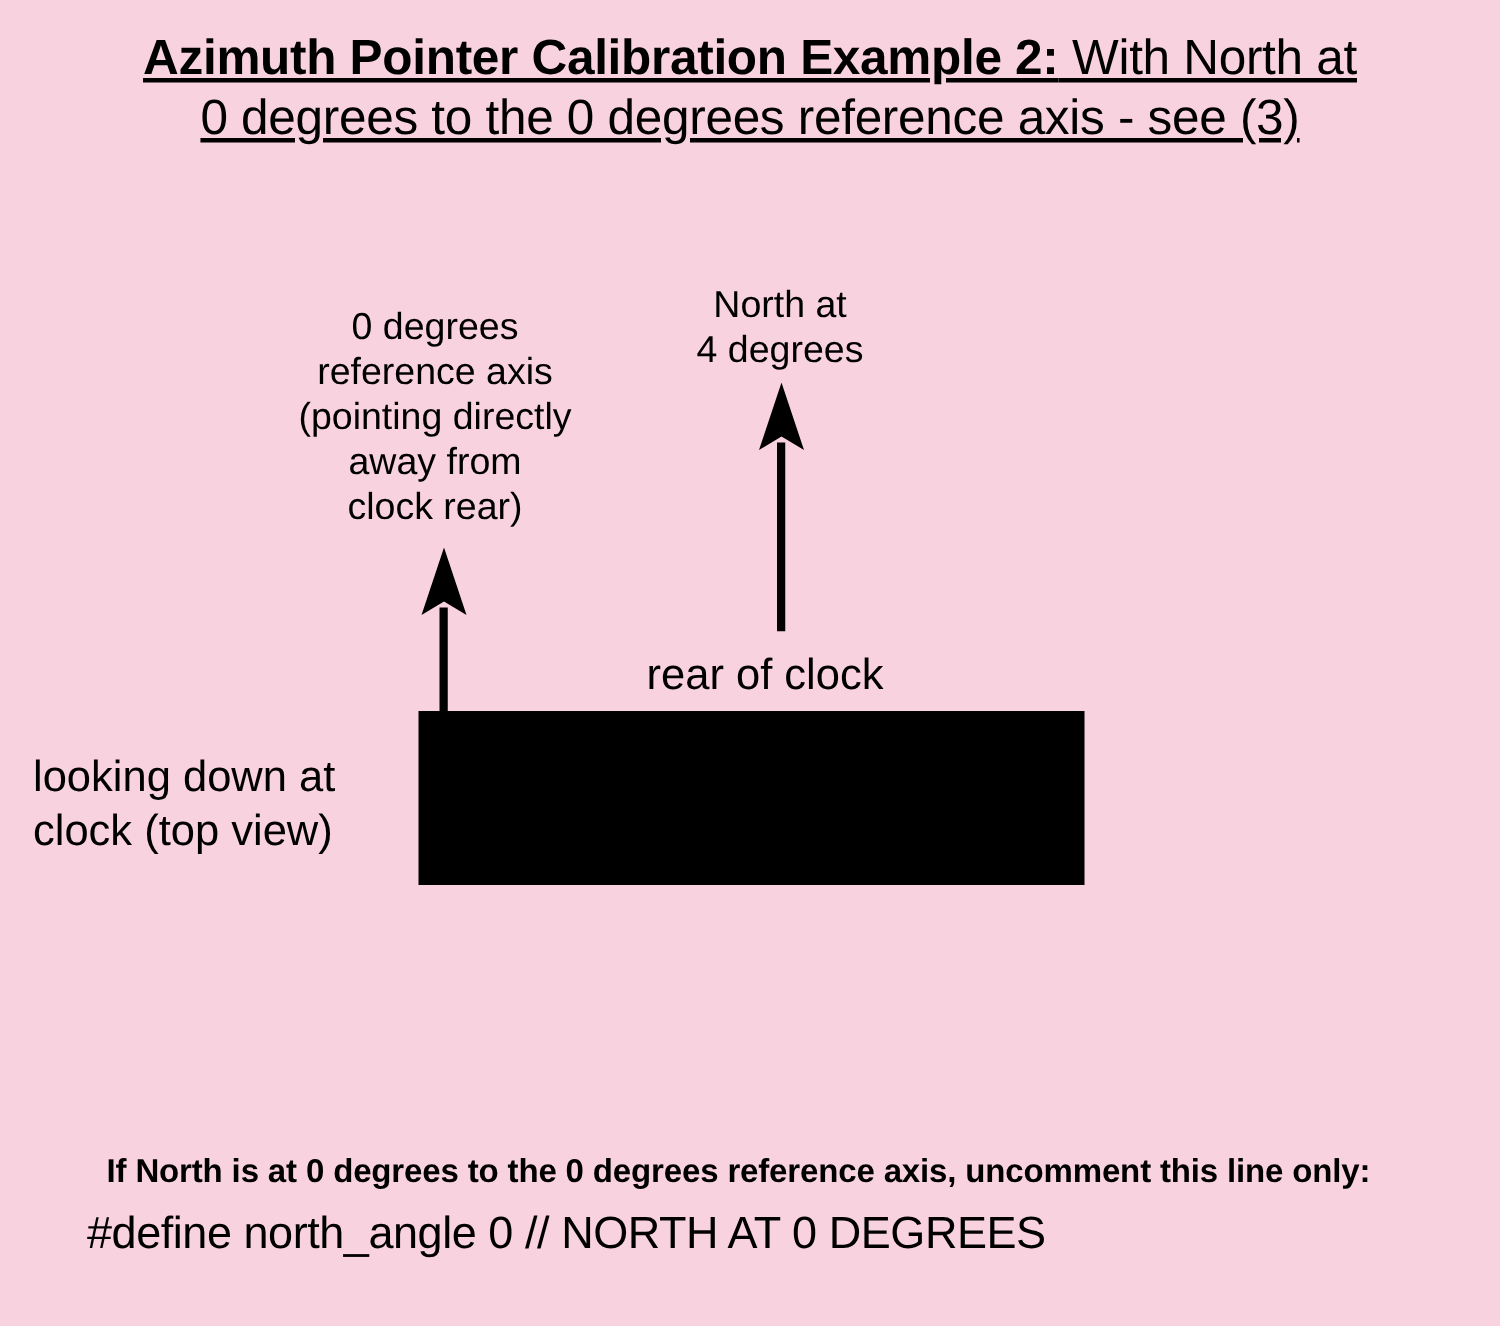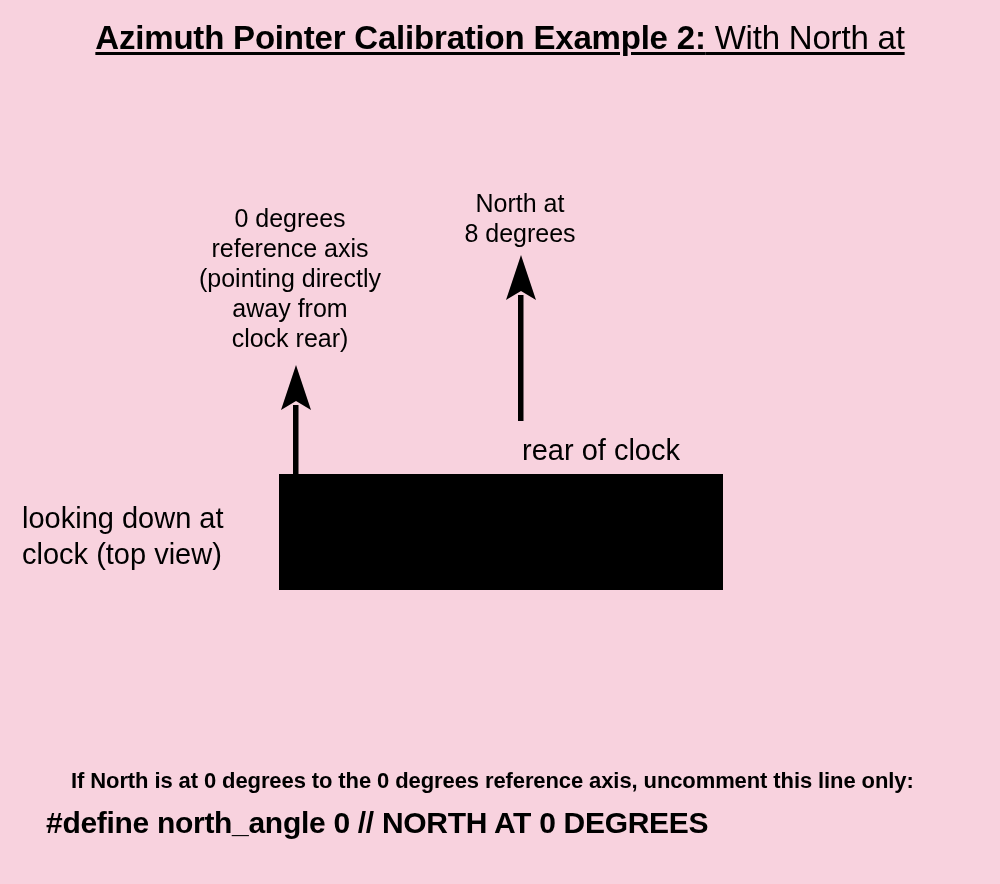--- a/index.html
+++ b/index.html
@@ -59,21 +59,21 @@
   .small-label {
     font-size: 25px;
     line-height: 30px;
     font-weight: normal;
     text-align: center;
   }
   .mid-label {
     font-size: 29px;
     line-height: 37px;
     font-weight: normal;
-    text-align: right;
+    text-align: center;
   }
   .bold-label {
     font-size: 29px;
     line-height: 36px;
     font-weight: normal;
     text-align: left;
   }
 
   
   #label-ref-axis {
@@ -135,46 +135,47 @@
     left: 24px;
     top: 768px;
     font-size: 22px;
     font-weight: bold;
     letter-spacing: -0.1px;
     white-space: nowrap;
     margin-left: 47px;
   }
   #code-line {
     position: absolute;
-    left: 46px;
+    left: 58px;
     top: 806px;
     font-size: 30px;
-    font-weight: bold;
+    font-weight: normal;
     letter-spacing: -0.3px;
     white-space: nowrap;
     text-align: center;
   }
 </style>
 </head>
 <body style="background: rgb(248, 210, 222);">
 
 <div id="diagram" style="background: rgb(248, 210, 222);">
 
   <div class="title-block">
     <span class="title-line"><span class="title-underline title-strong">Azimuth Pointer Calibration Example 2:</span><span class="title-underline title-regular"> With North at</span></span>
+    <span class="title-line"><span class="title-underline title-regular">0 degrees to the 0 degrees reference axis - see (3)</span></span>
   </div>
 
   <div id="label-ref-axis" class="label small-label">0 degrees
 reference axis
 (pointing directly
 away from
 clock rear)</div>
 
   <div id="label-north" class="label small-label">North at
-8 degrees</div>
+4 degrees</div>
 
   <div id="label-rear" class="label mid-label">rear of clock</div>
 
 
   <div id="label-topview" class="label bold-label">looking down at
 clock (top view)</div>
 
   <div id="clock-body"></div>
 
   <svg id="arrow-ref-axis" class="arrow" viewBox="0 0 40 112">

